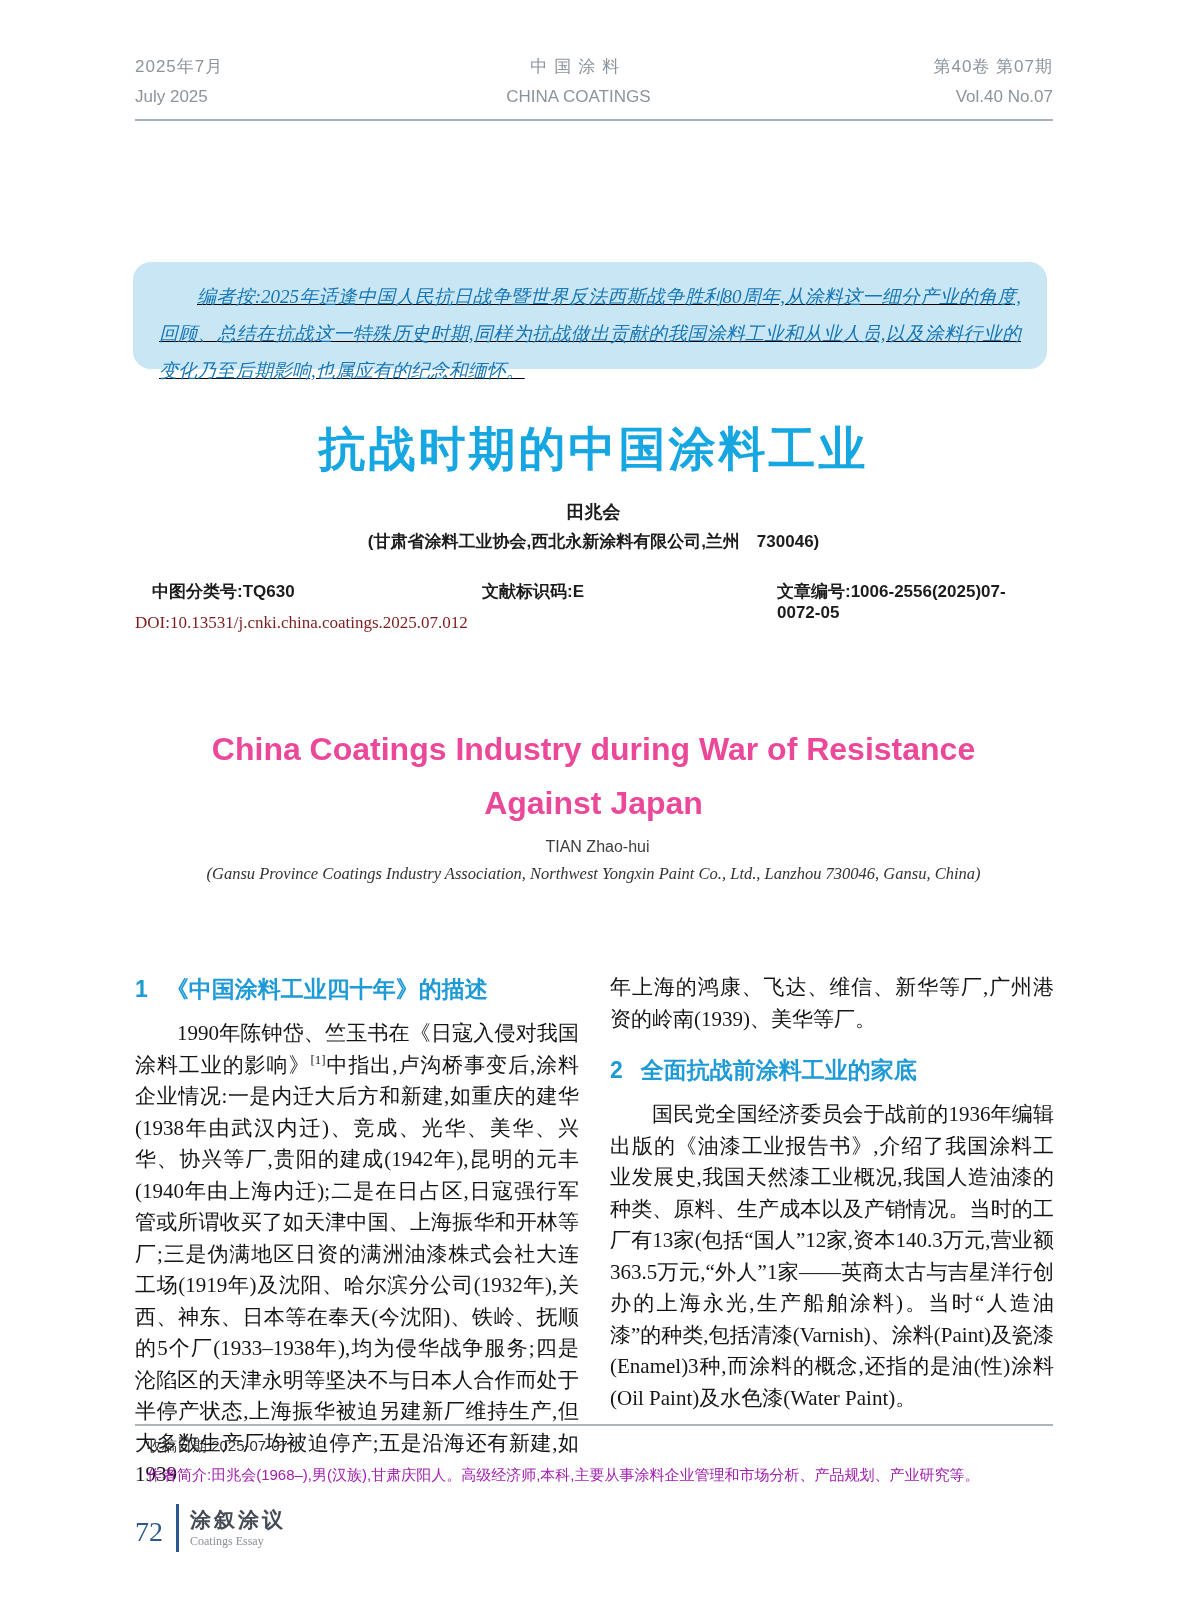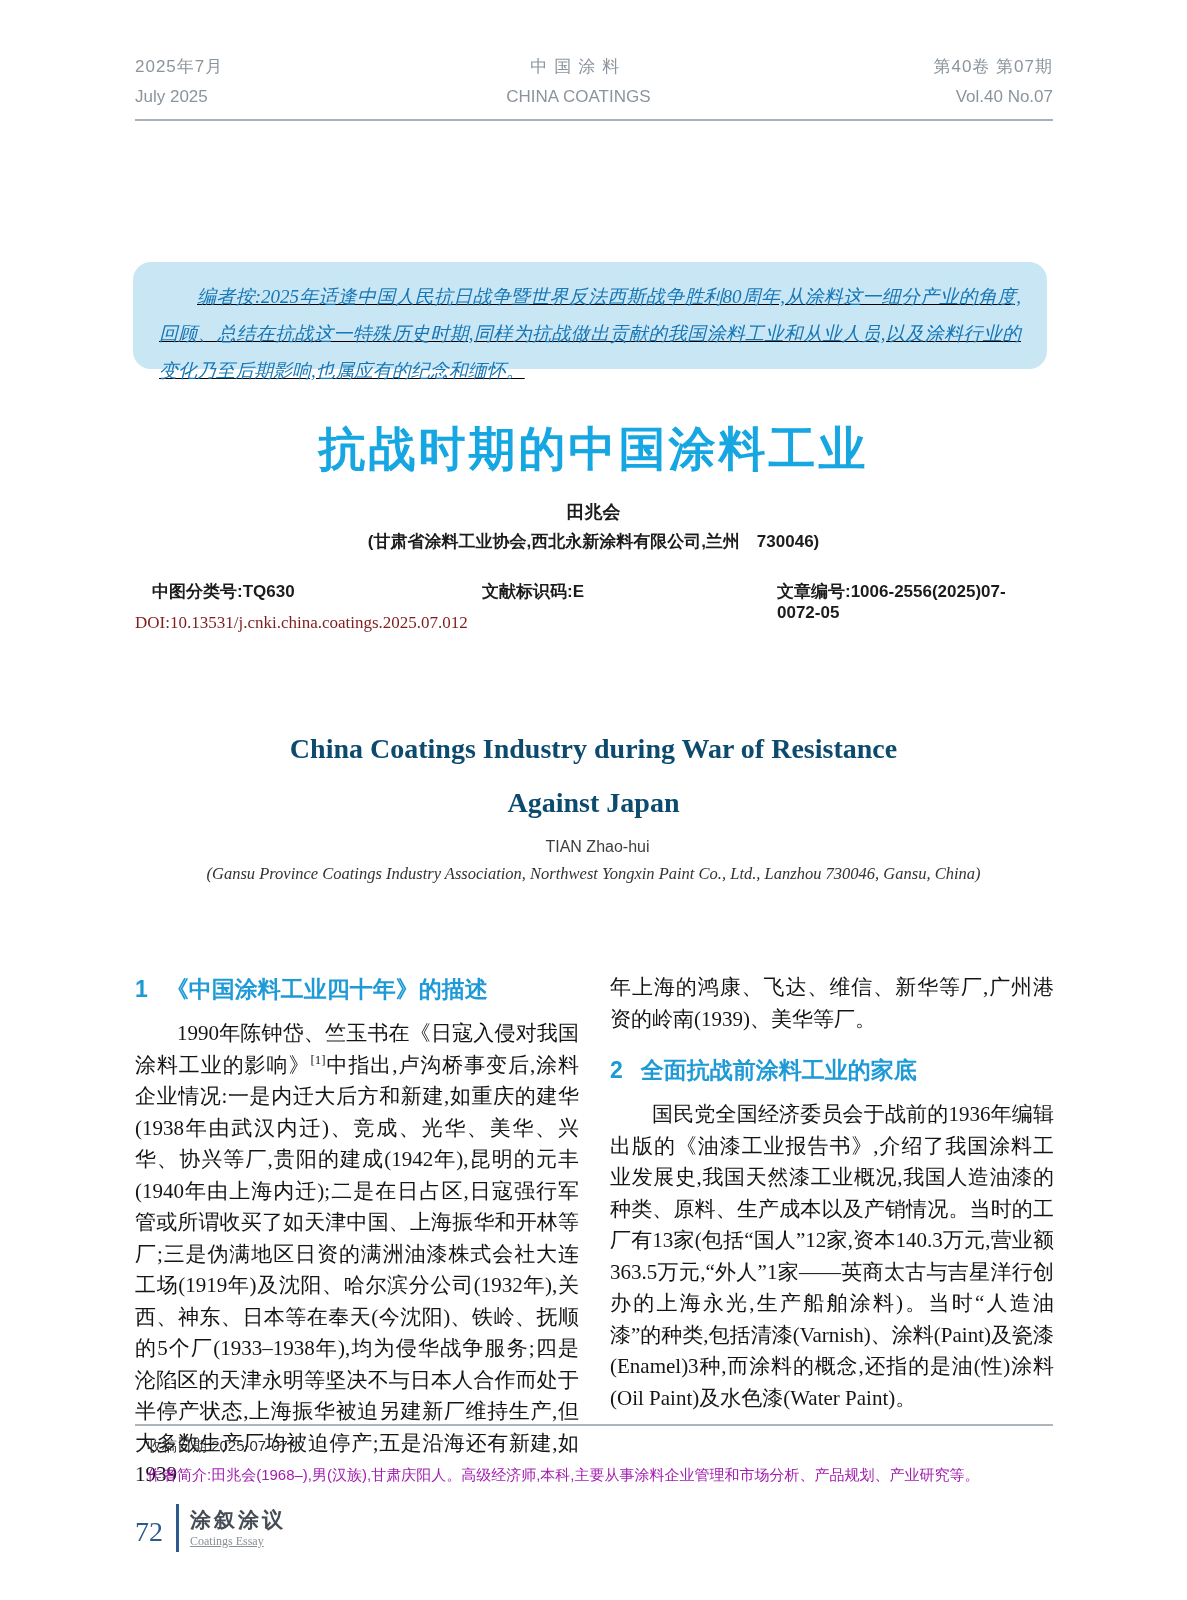--- a/index.html
+++ b/index.html
@@ -56,22 +56,22 @@
   .meta-row .m2 { width:295px; }
   .meta-row .m3 { flex:1; }
   .doi-line {
     position:absolute; left:135px; top:613px;
     font-family:"Liberation Serif","DejaVu Serif",serif;
     font-size:17px; color:#7f1d1d;
   }
   
   .title-en {
     position:absolute; left:0; right:0; top:722px; text-align:center;
-    font-family:Liberation Serif, serif;
-    color:#0c4a6e; font-size:28px; font-weight:bold; line-height:54px;
+    font-family:Liberation Sans, sans-serif;
+    color:#ec4899; font-size:32px; font-weight:bold; line-height:54px;
   }
   .author-en {
     position:absolute; left:8px; right:0; top:838px; text-align:center;
     color:#3e3e3e; font-size:16px;
   }
   .affil-en {
     position:absolute; left:0; right:0; top:864px; text-align:center;
     font-family:"Liberation Serif","DejaVu Serif",serif; font-style:italic;
     color:#333333; font-size:16.5px;
   }
@@ -108,21 +108,21 @@
   .page-footer {
     position:absolute; left:135px; top:1504px;
     display:flex; align-items:center;
   }
   .page-num {
     font-family:"Liberation Serif","DejaVu Serif",serif;
     font-size:28px; color:#2d5a8e; padding-top:8px;
   }
   .footer-bar { width:3px; height:48px; background:#2d5a8e; margin:0 11px 0 13px; }
   .footer-col .cn { font-size:21px; font-weight:bold; color:#454c55; letter-spacing:3px; line-height:26px; }
-  .footer-col .en { font-family:"Liberation Serif","DejaVu Serif",serif; font-size:12px; color:#8a9096; line-height:16px;text-decoration:underline; }
+  .footer-col .en { font-family:"Liberation Serif","DejaVu Serif",serif; font-size:12px; color:#8a9096; line-height:16px; }
 </style>
 </head>
 <body>
 
 <div class="page">
 
   <div class="jheader">
     <div class="col">
       <span class="cn">2025年7月</span>
       <span>July 2025</span>

